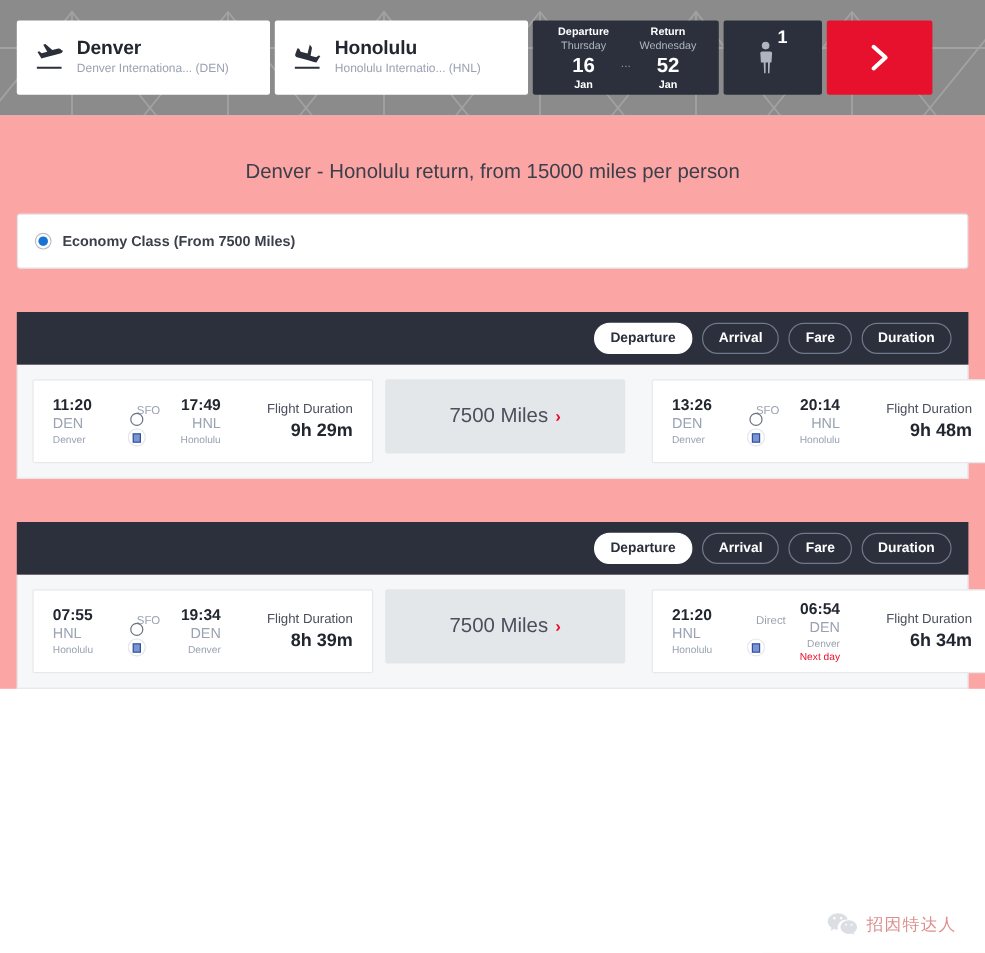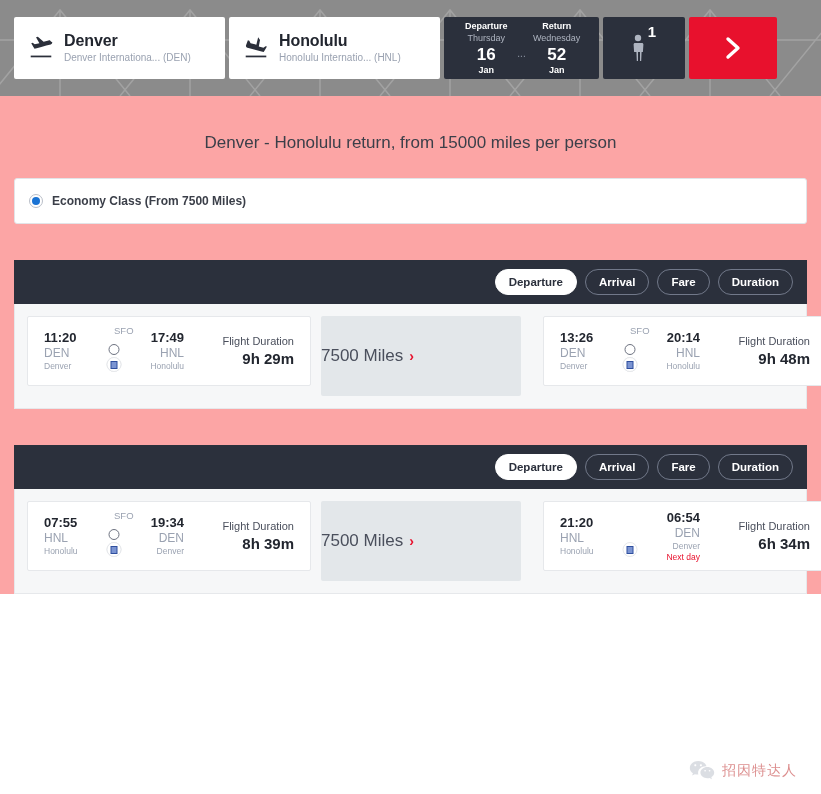--- a/index.html
+++ b/index.html
@@ -260,21 +260,21 @@
   }
 
   .route {
     flex: 1;
     position: relative;
     height: 56px;
     margin: 0 10px;
   }
   .route-label {
     position: absolute;
-    top: 2px;
+    top: 14px;
     left: 0; right: 0;
     font-size: 9.5px;
     color: #9aa2b1;
   }
   .route-line {
     position: absolute;
     top: 27px;
     left: 0; right: 0;
     height: 1px;
     background: #4a4f5c;
@@ -331,23 +331,24 @@
     color: #22262f;
     line-height: 20px;
   }
 
   .fare-btn {
     width: 200px;
     flex: none;
     background: #e3e7ea;
     border: none;
     border-radius: 2px;
-    height: 80px;
-    display: flex;
-    align-items: center;
+    height: 62px;
+    display: flex;
+    align-items: center;
+    justify-content: center;
     gap: 6px;
     cursor: pointer;
     font-family: "Liberation Sans", sans-serif;
   }
   .fare-txt {
     font-size: 17px;
     color: #4a4f5c;
   }
   .fare-chev { color: #e8112d; font-size: 14px; font-weight: bold; }
 
@@ -577,20 +578,21 @@
       </div>
 
       <div class="flight-row">
         <div class="flight-card">
           <div class="ep">
             <div class="ep-time">21:20</div>
             <div class="ep-code">HNL</div>
             <div class="ep-city">Honolulu</div>
           </div>
           <div class="route">
+            <div class="route-label">Direct</div>
             <div class="route-line"></div>
             <span class="leg-logo" style="left:50%">
                 <span class="broken"></span>
               </span>
           </div>
           <div class="ep right">
             <div class="ep-time">06:54</div>
             <div class="ep-code">DEN</div>
             <div class="ep-city">Denver</div>
             <div class="ep-nextday">Next day</div>

